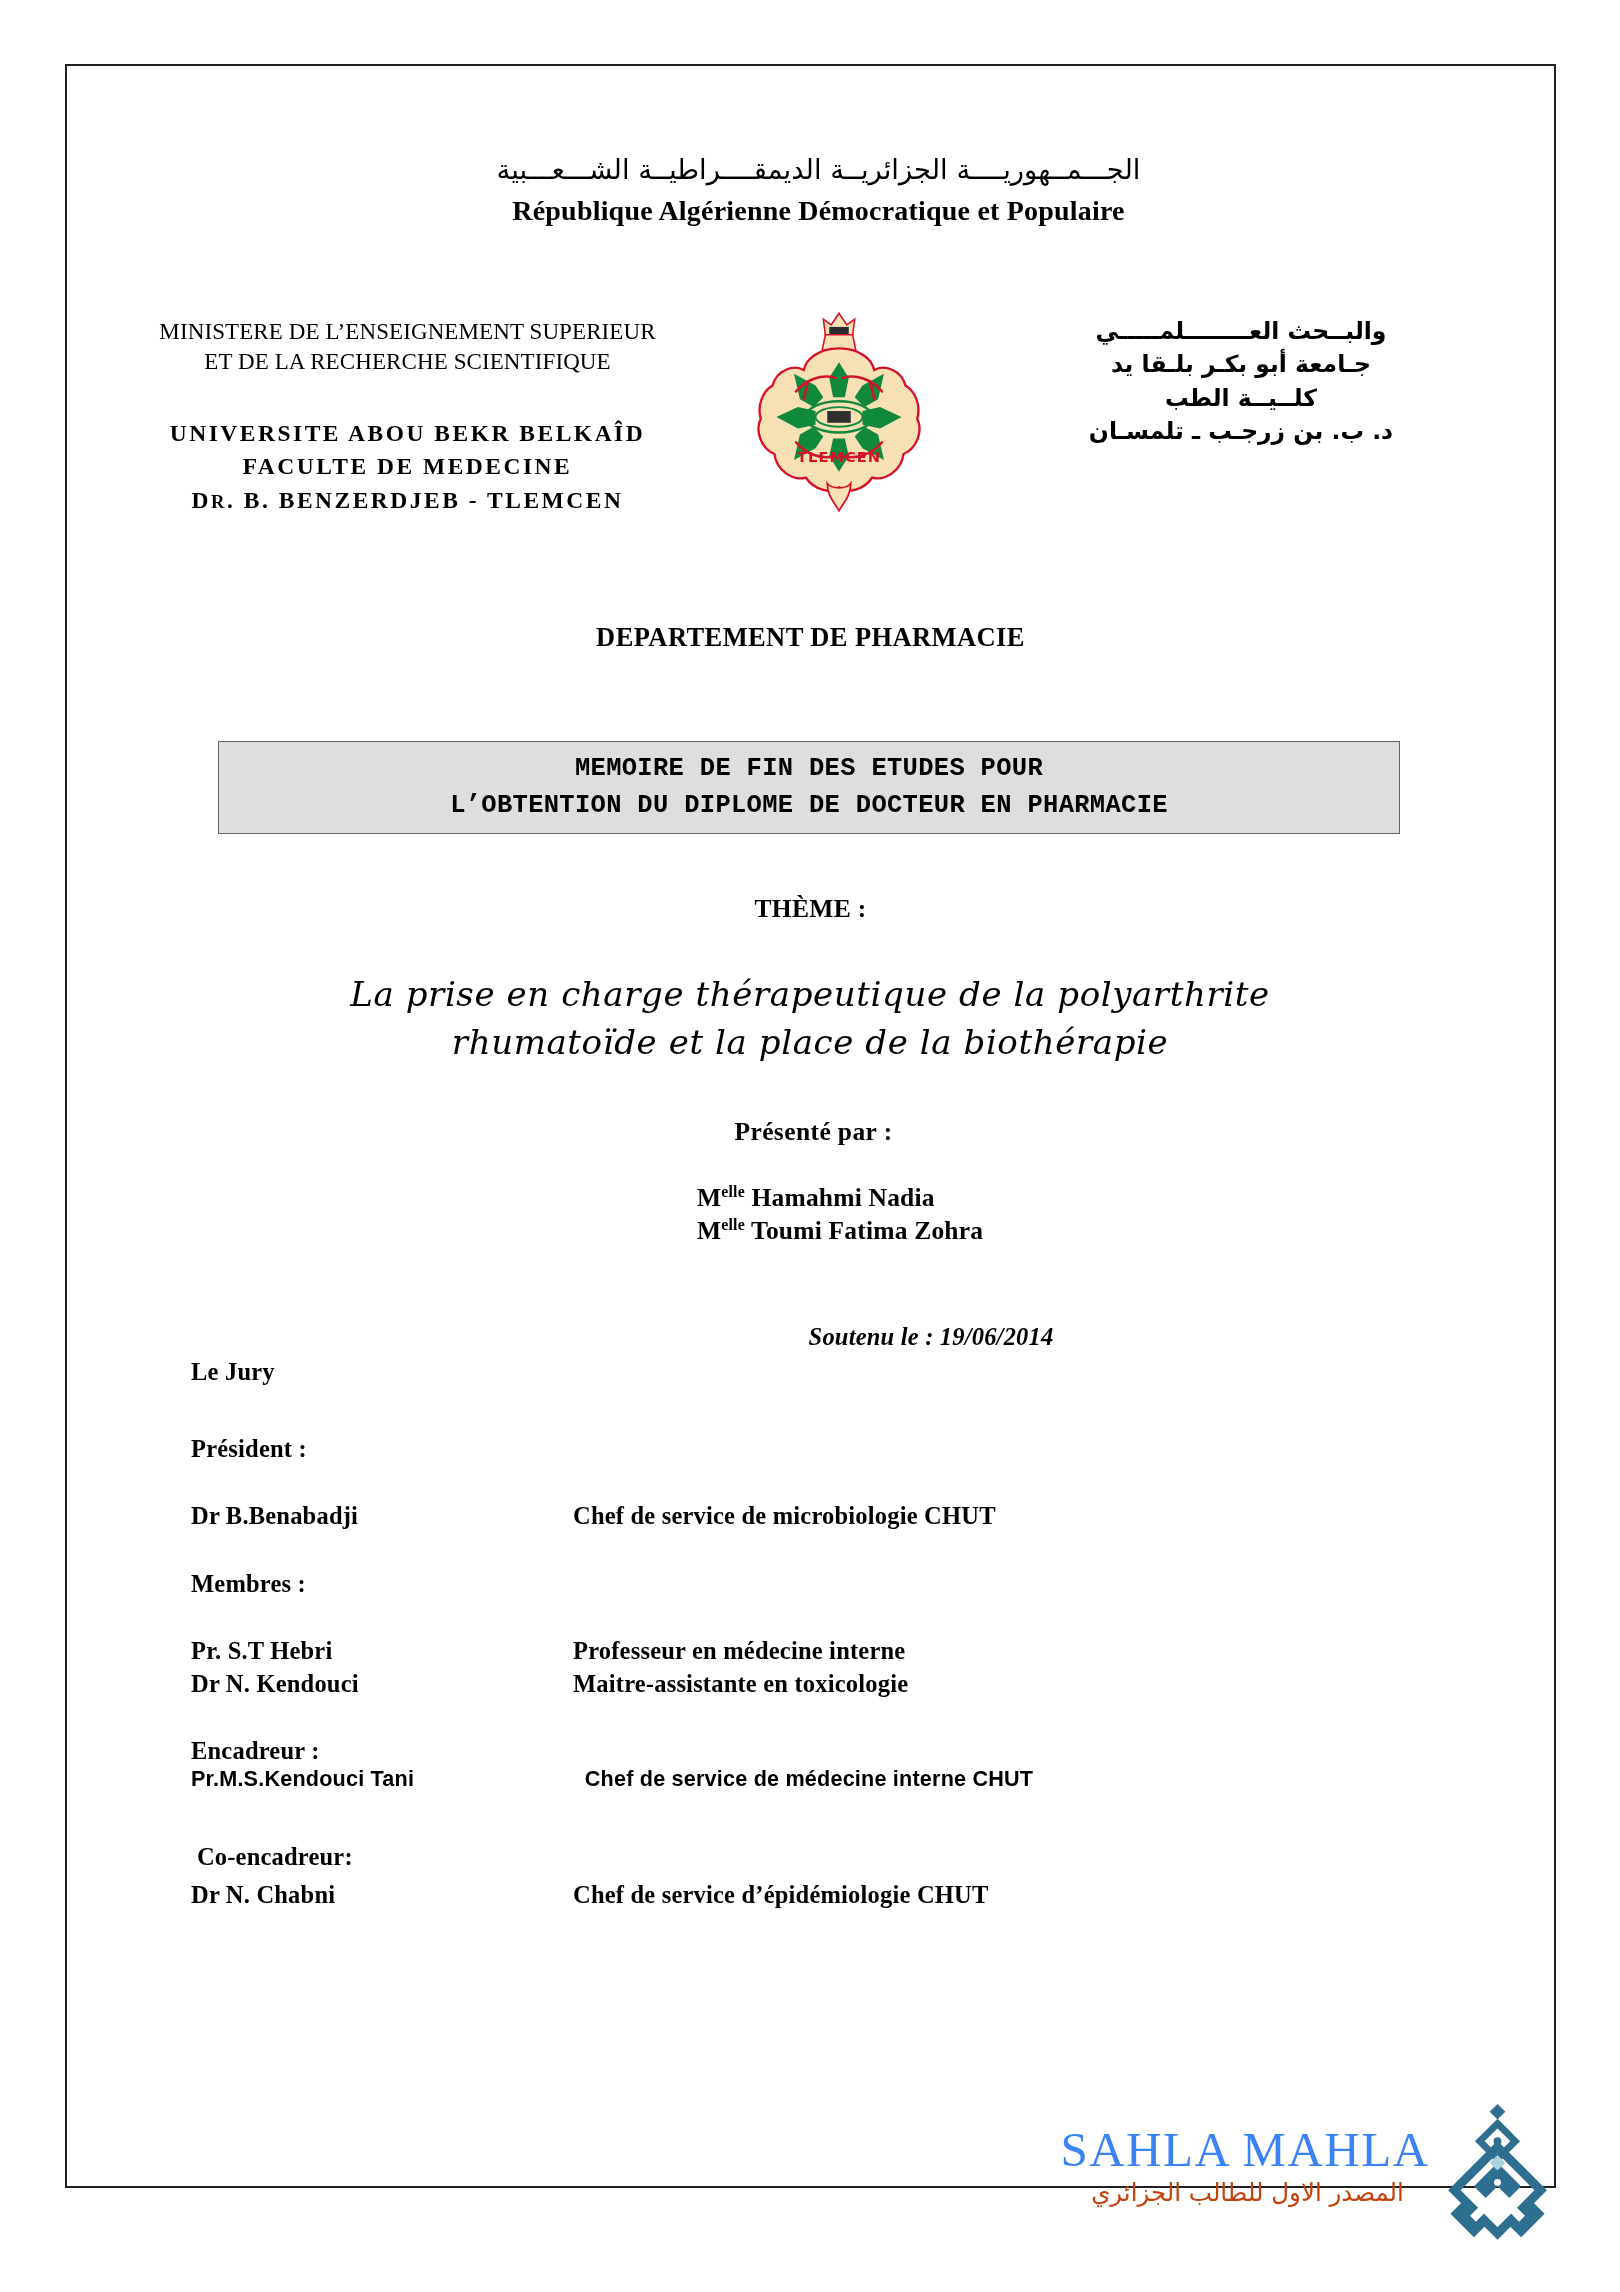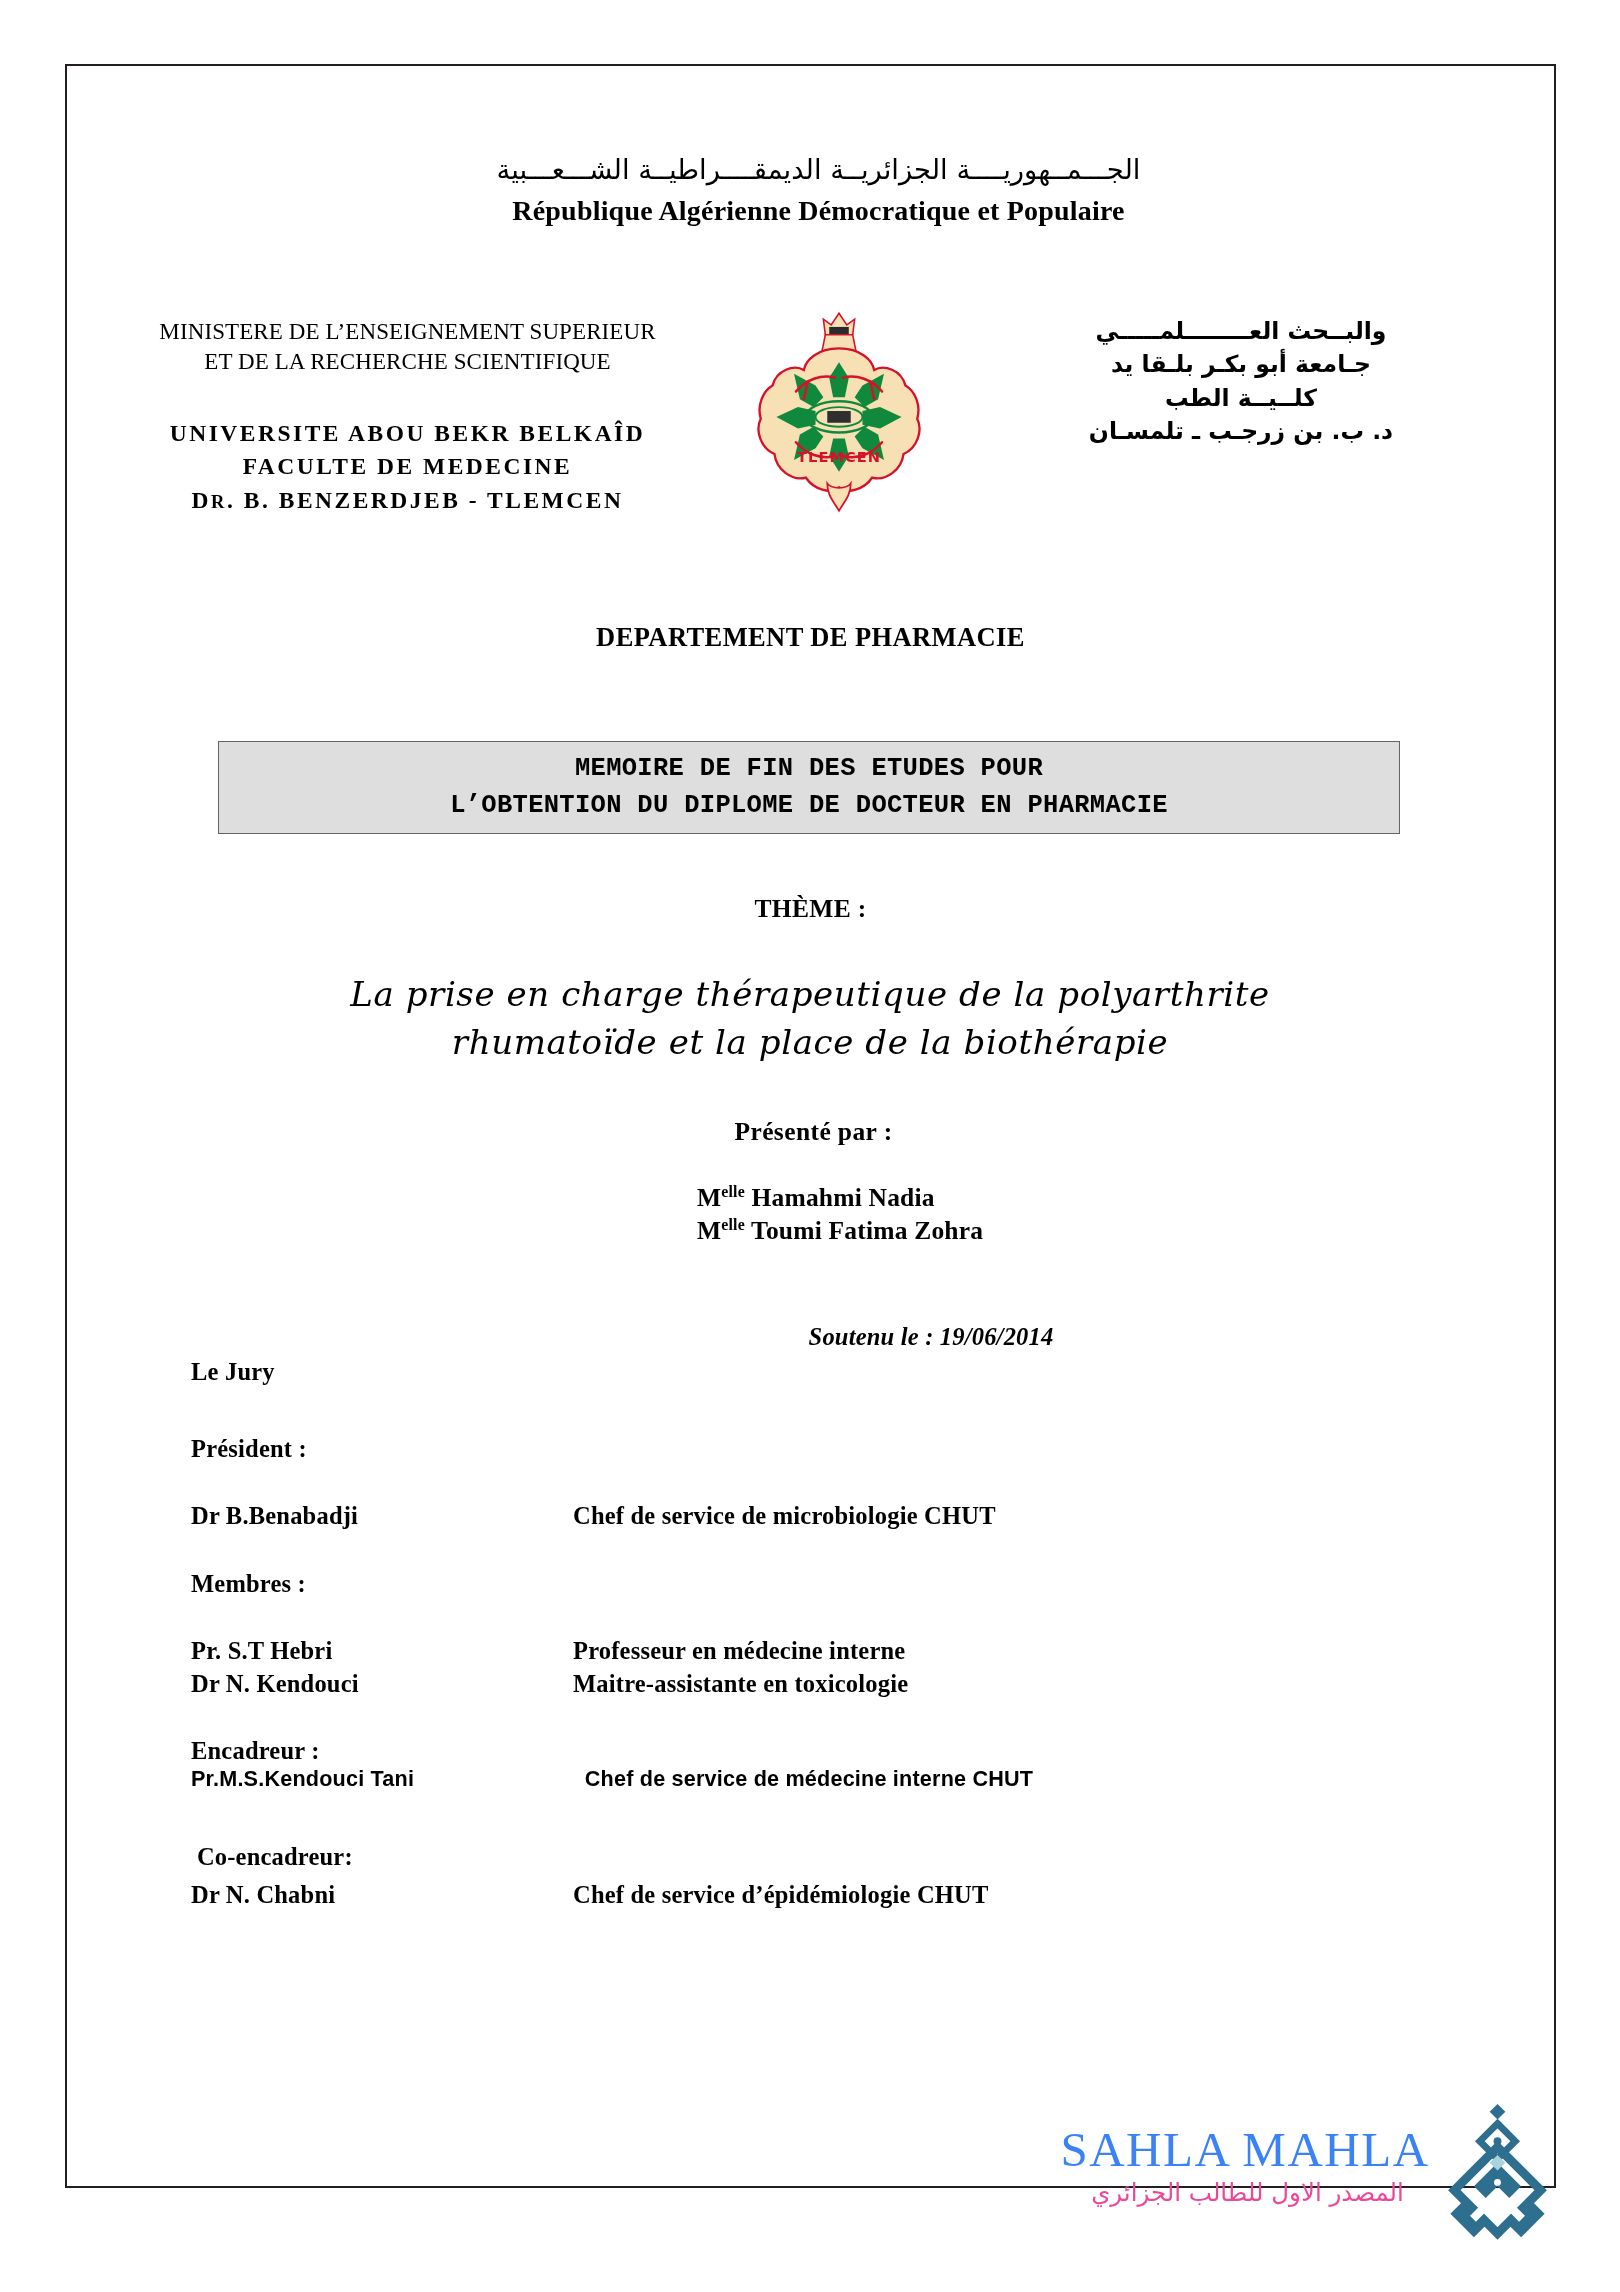--- a/index.html
+++ b/index.html
@@ -270,21 +270,21 @@
   }
   #watermark-tagline {
     position: absolute;
     left: 0px;
     top: 82px;
     width: 387px;
     text-align: center;
     direction: rtl;
     font-family: "DejaVu Sans", "Liberation Sans", sans-serif;
     font-size: 24.5px;
-    color: #ec4899;
+    color: #c2410c;
     line-height: 1.1;
   }
   #watermark-mark {
     position: absolute;
     left: 365px;
     top: 0px;
     width: 157px;
     height: 157px;
   }
 </style>

